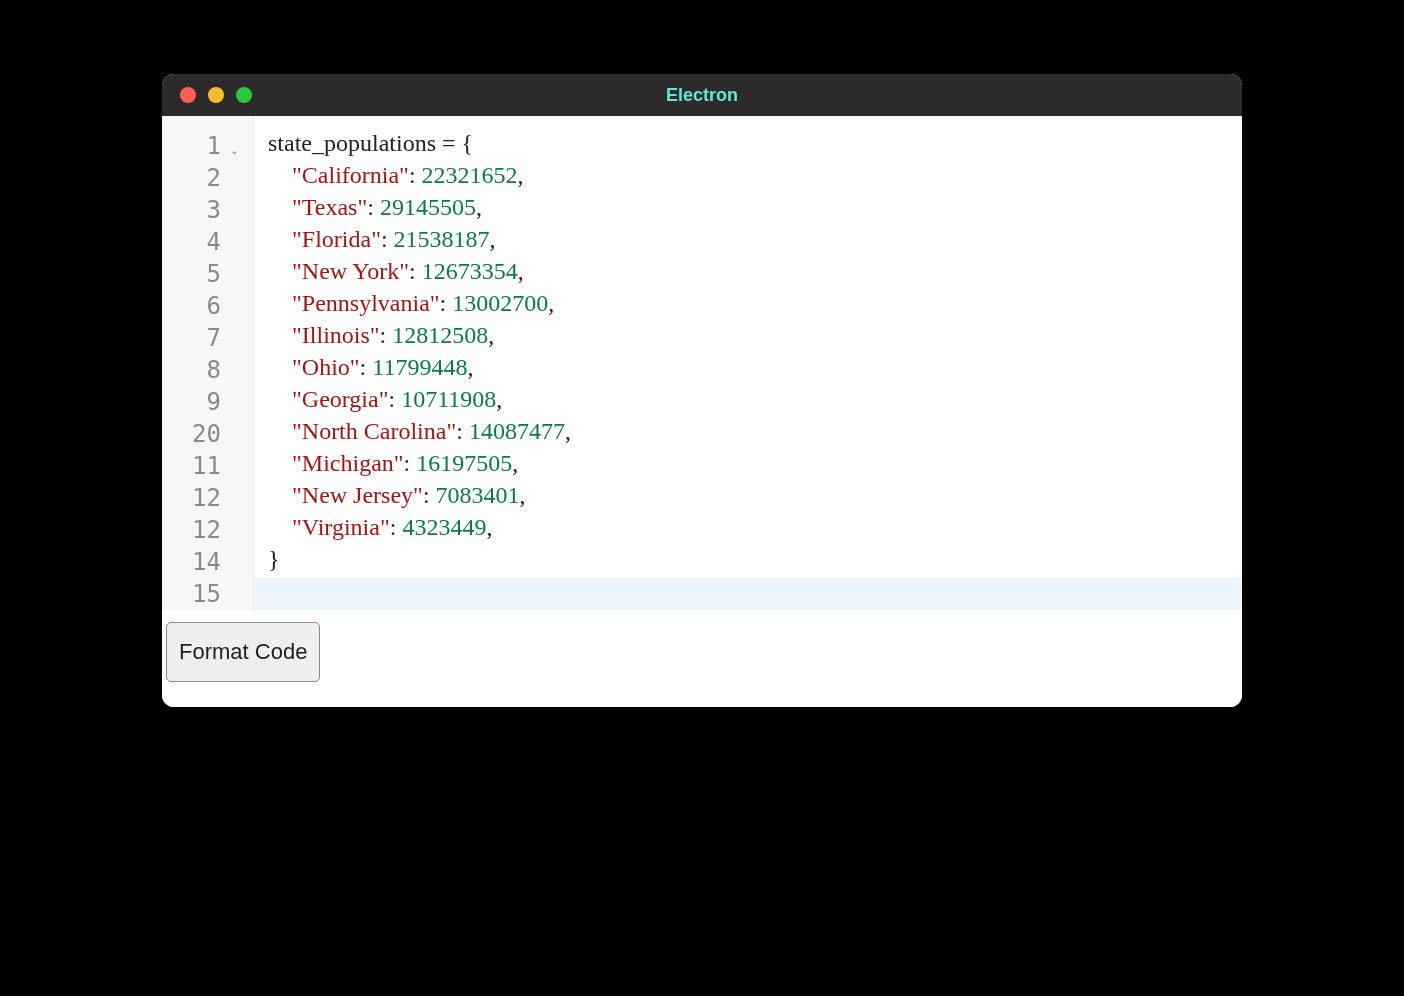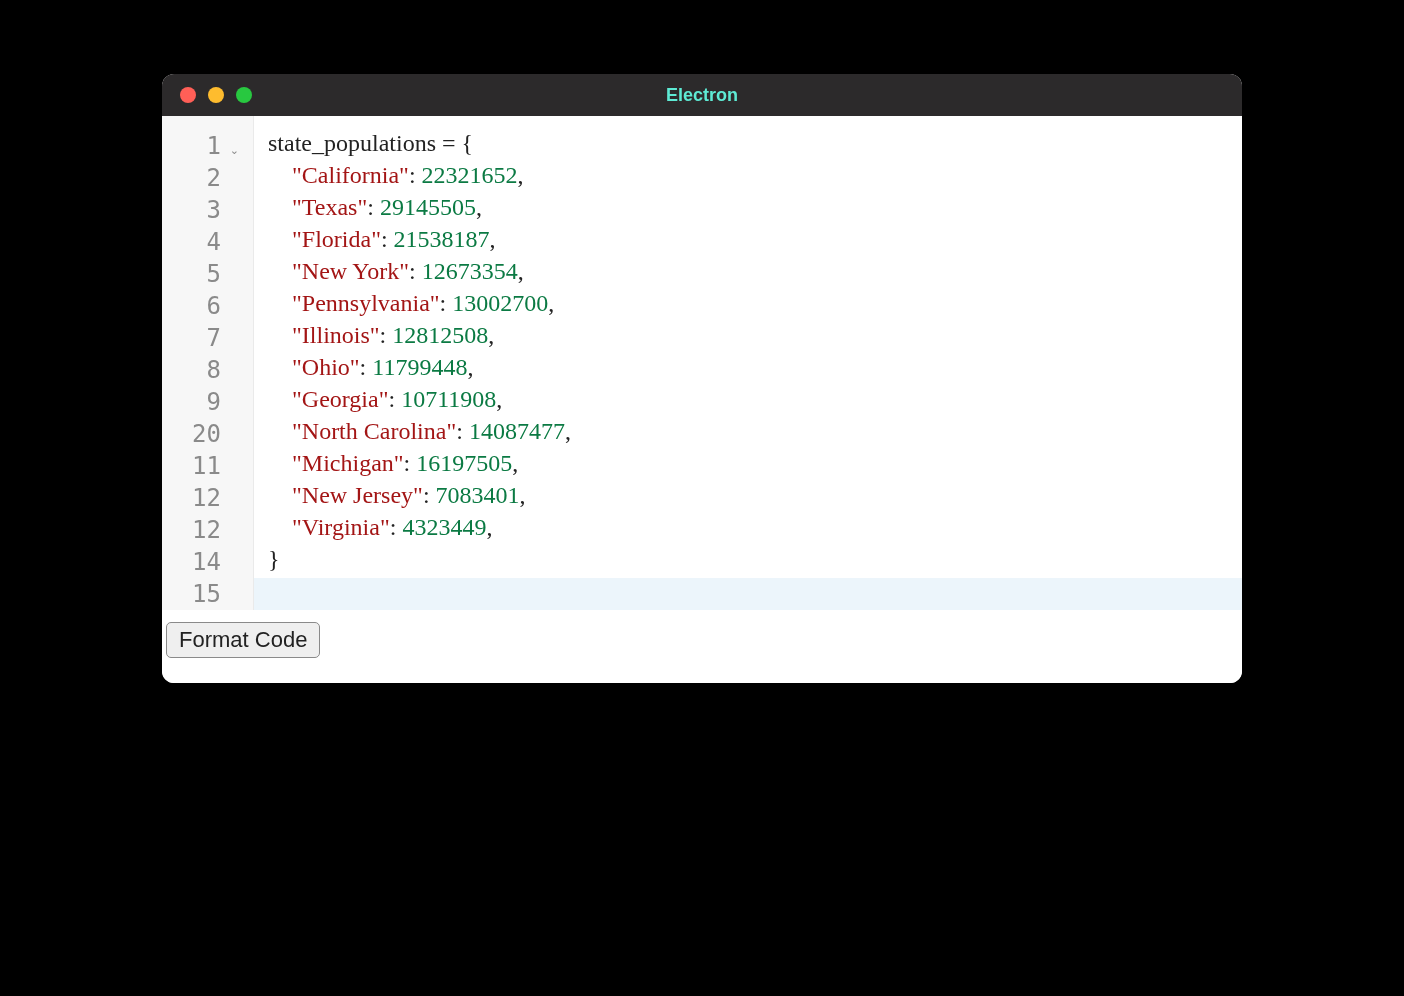--- a/index.html
+++ b/index.html
@@ -131,21 +131,21 @@
     .str { color: #a31515; }
     .num { color: #0b7a43; }
 
     .button-row {
       padding: 12px 0 0 4px;
     }
 
     .format-btn {
       font-family: -apple-system, BlinkMacSystemFont, "Segoe UI", Helvetica, Arial, sans-serif;
       font-size: 22px;
-      padding: 4px 12px;
+      padding: 16px 12px;
       background: #efefef;
       border: 1px solid #8a8a8a;
       border-radius: 5px;
       cursor: pointer;
       color: #222;
     }
 
     .editor-and-button {
       padding: 0 0 0 0;
     }

